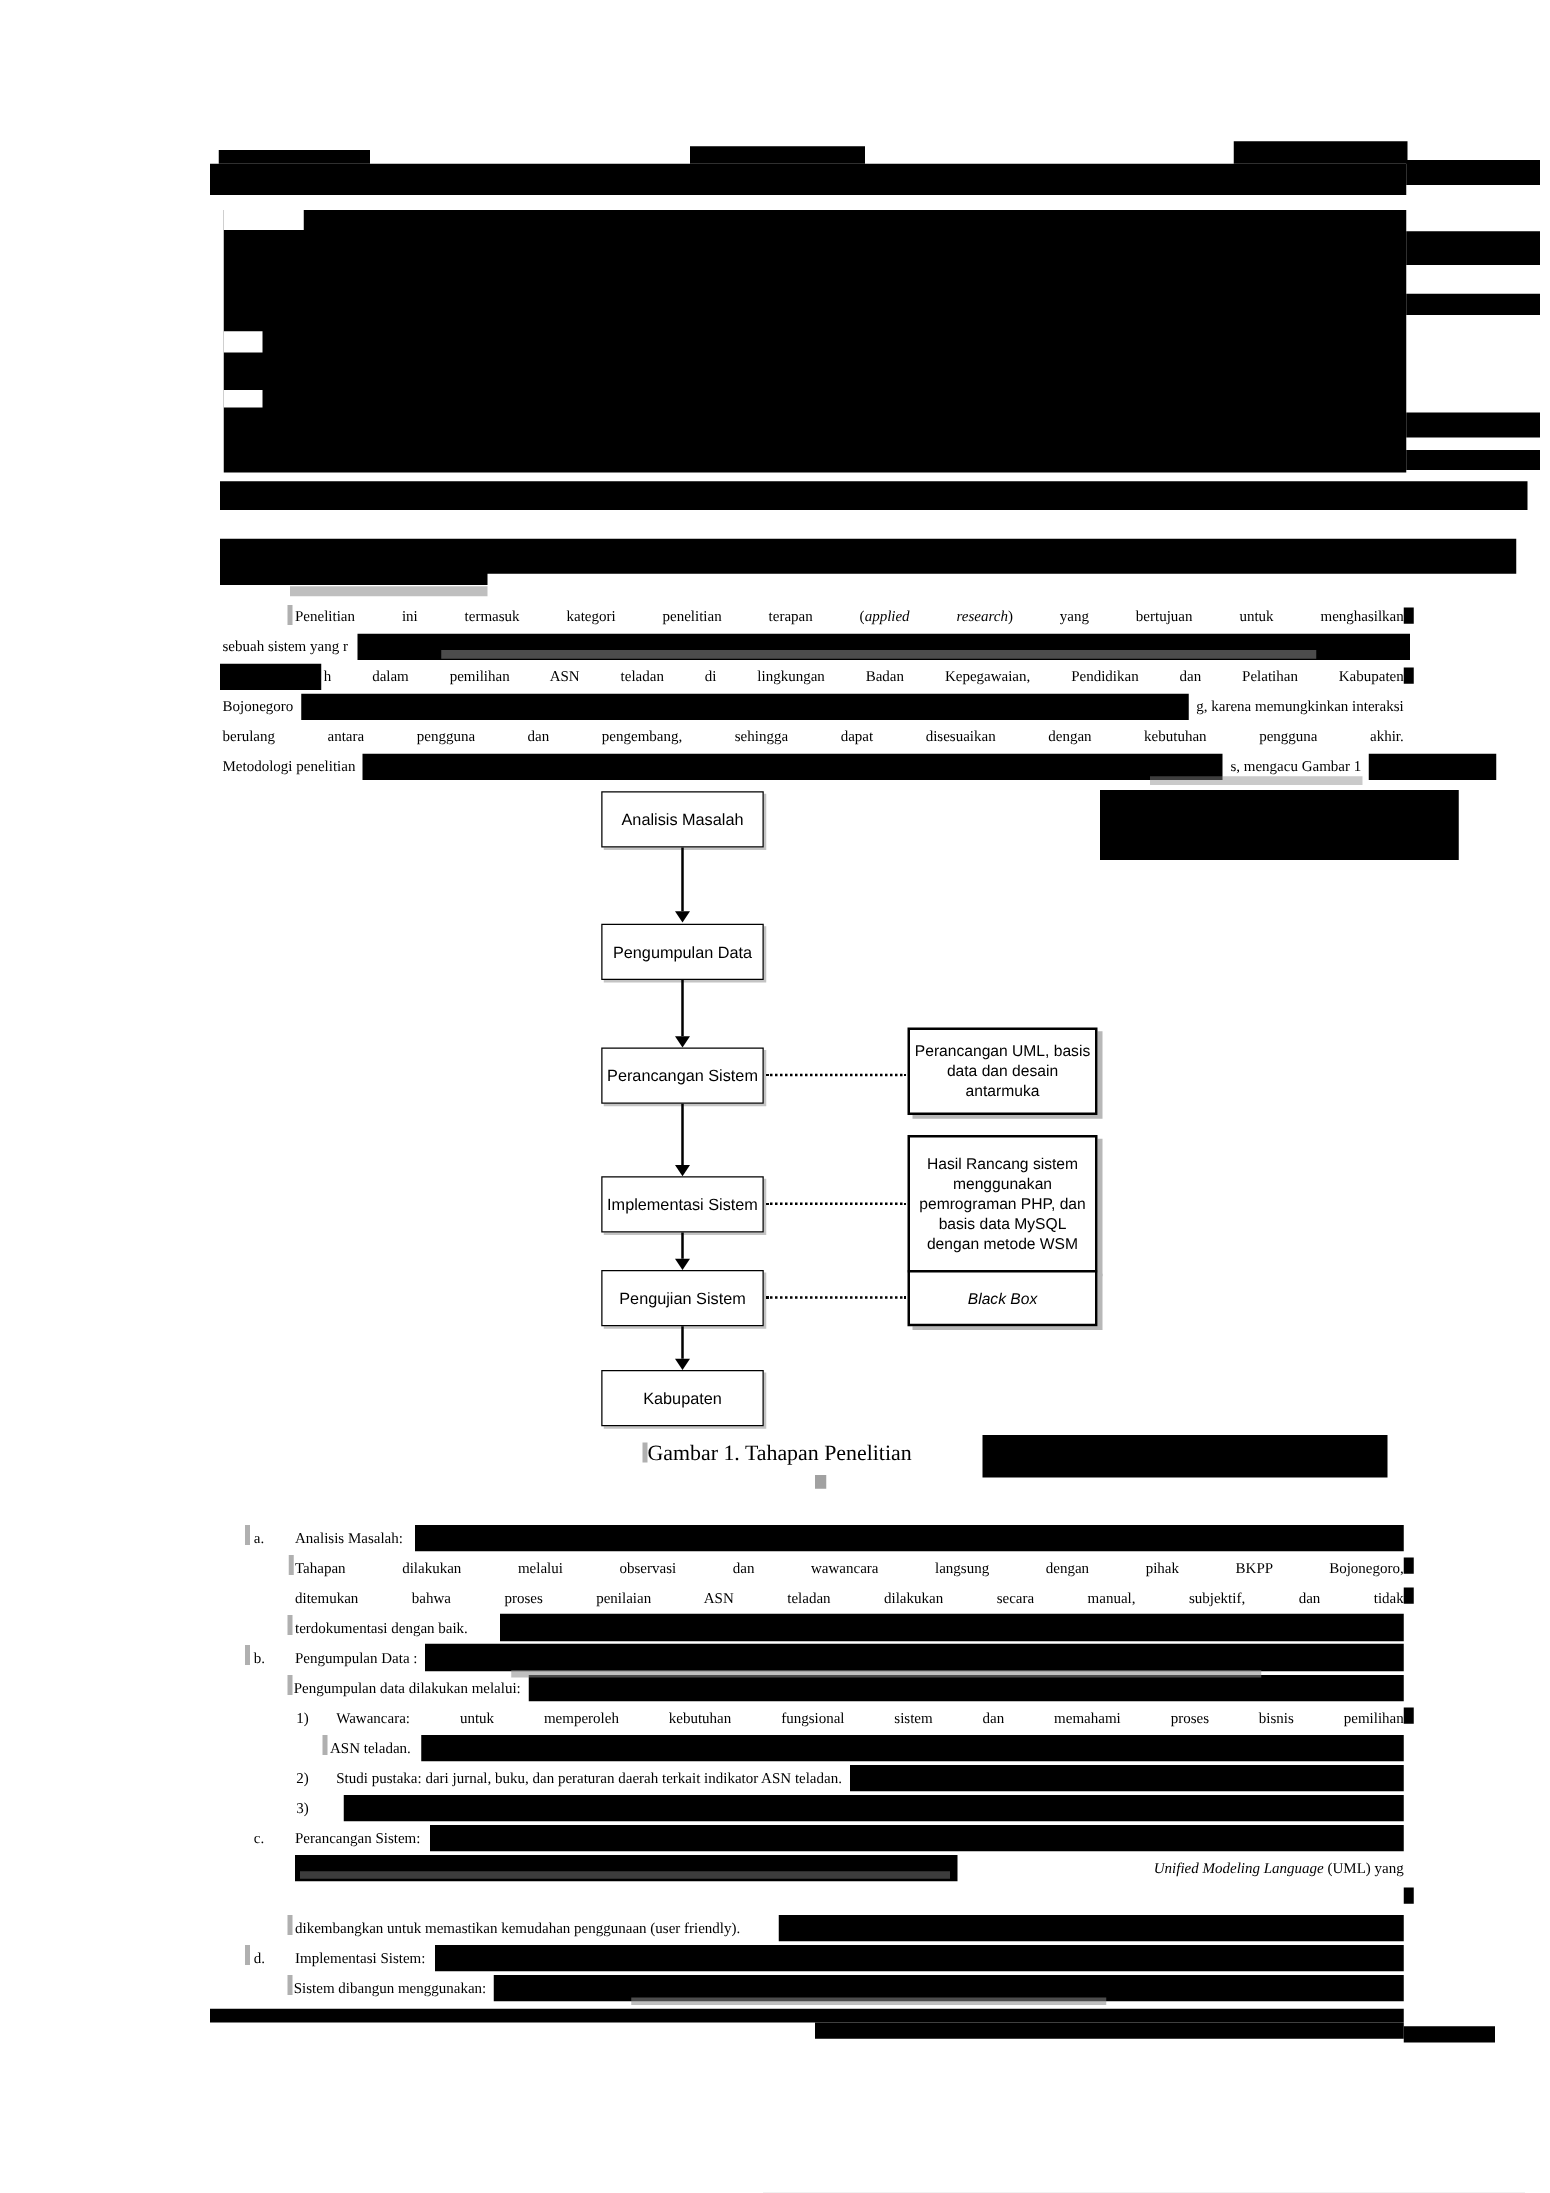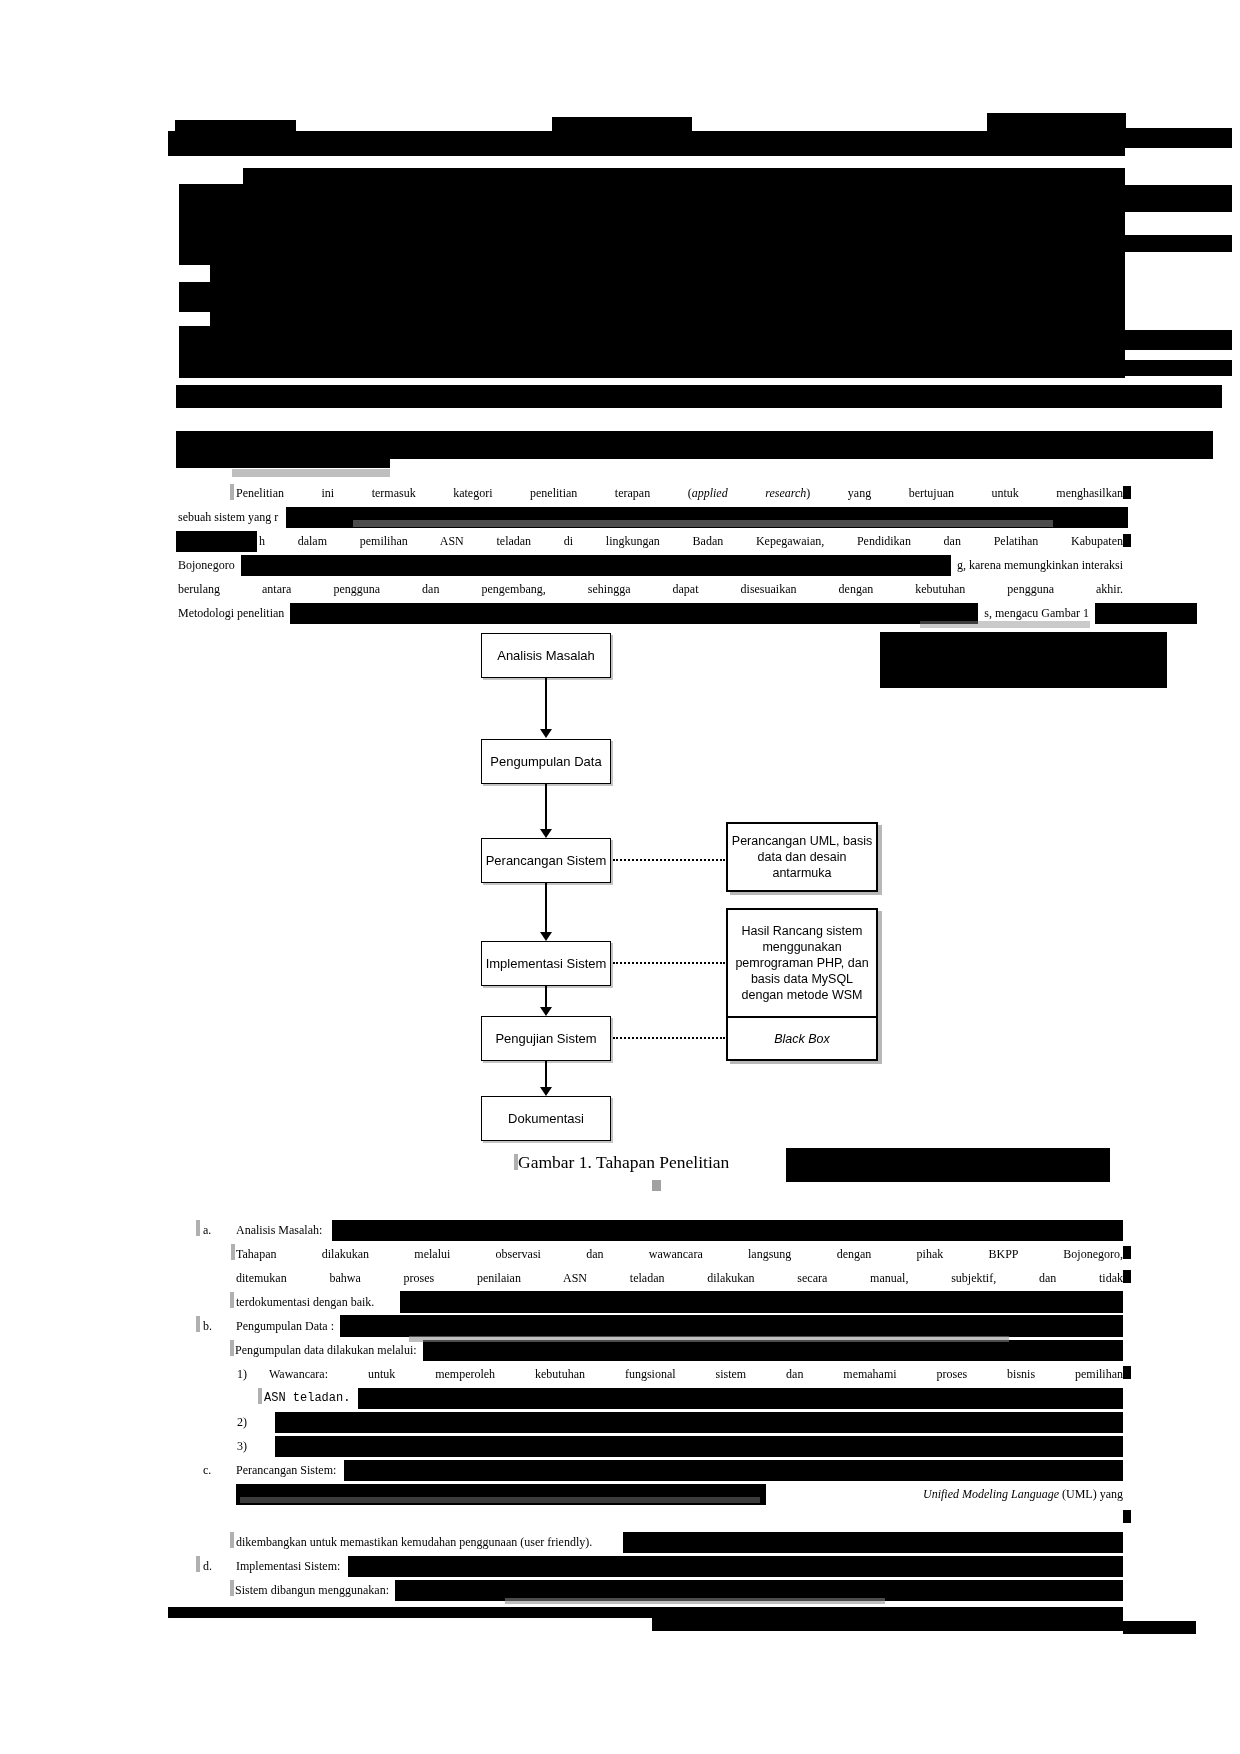--- a/index.html
+++ b/index.html
@@ -92,21 +92,21 @@
   <div class="flow-box" style="top:838px;">
       <span>Perancangan Sistem</span>
     </div>
   <div class="flow-box" style="top:941px;">
       <span>Implementasi Sistem</span>
     </div>
   <div class="flow-box" style="top:1016px;">
       <span>Pengujian Sistem</span>
     </div>
   <div class="flow-box" style="top:1096px;">
-      <span>Dokumentasi</span>
+      <span>Kabupaten</span>
     </div>
 
   <div class="aline" style="top:678px;height:51px;"></div>
   <div class="ahead" style="top:729px;"></div>
   <div class="aline" style="top:784px;height:45px;"></div>
   <div class="ahead" style="top:829px;"></div>
   <div class="aline" style="top:883px;height:49px;"></div>
   <div class="ahead" style="top:932px;"></div>
   <div class="aline" style="top:986px;height:21px;"></div>
   <div class="ahead" style="top:1007px;"></div>
@@ -149,26 +149,27 @@
     <div class="bar" style="flex:1;margin-left:6px;height:22px;"></div>
   </div>
   <div class="pline flexline" style="top:1338px;padding-left:57px;width:888px;">
     <span>Pengumpulan data dilakukan melalui:</span>
     <div class="bar" style="flex:1;margin-left:6px;"></div>
   </div>
 
   <div class="pline just" style="top:1362px;padding-left:59px;width:886px;">
     <span class="num">1)</span><span>Wawancara: untuk memperoleh kebutuhan fungsional sistem dan memahami proses bisnis pemilihan</span>
   </div>
-  <div class="pline flexline" style="top:1386px;padding-left:86px;width:859px;font-family:Liberation Mono, monospace;">
+  <div class="pline flexline" style="top:1386px;padding-left:86px;width:859px;">
     <span>ASN teladan.</span>
     <div class="bar" style="flex:1;margin-left:8px;"></div>
   </div>
   <div class="pline flexline" style="top:1410px;padding-left:59px;width:886px;">
     <span class="num">2)</span>
+    <span>Studi pustaka: dari jurnal, buku, dan peraturan daerah terkait indikator ASN teladan.</span>
     <div class="bar" style="flex:1;margin-left:6px;"></div>
   </div>
   <div class="pline flexline" style="top:1434px;padding-left:59px;width:886px;">
     <span class="num">3)</span>
     <div class="bar" style="flex:1;margin-left:6px;"></div>
   </div>
 
   <div class="pline flexline" style="top:1458px;padding-left:58px;width:887px;">
     <span class="mk">c.</span>
     <span>Perancangan Sistem:</span>

